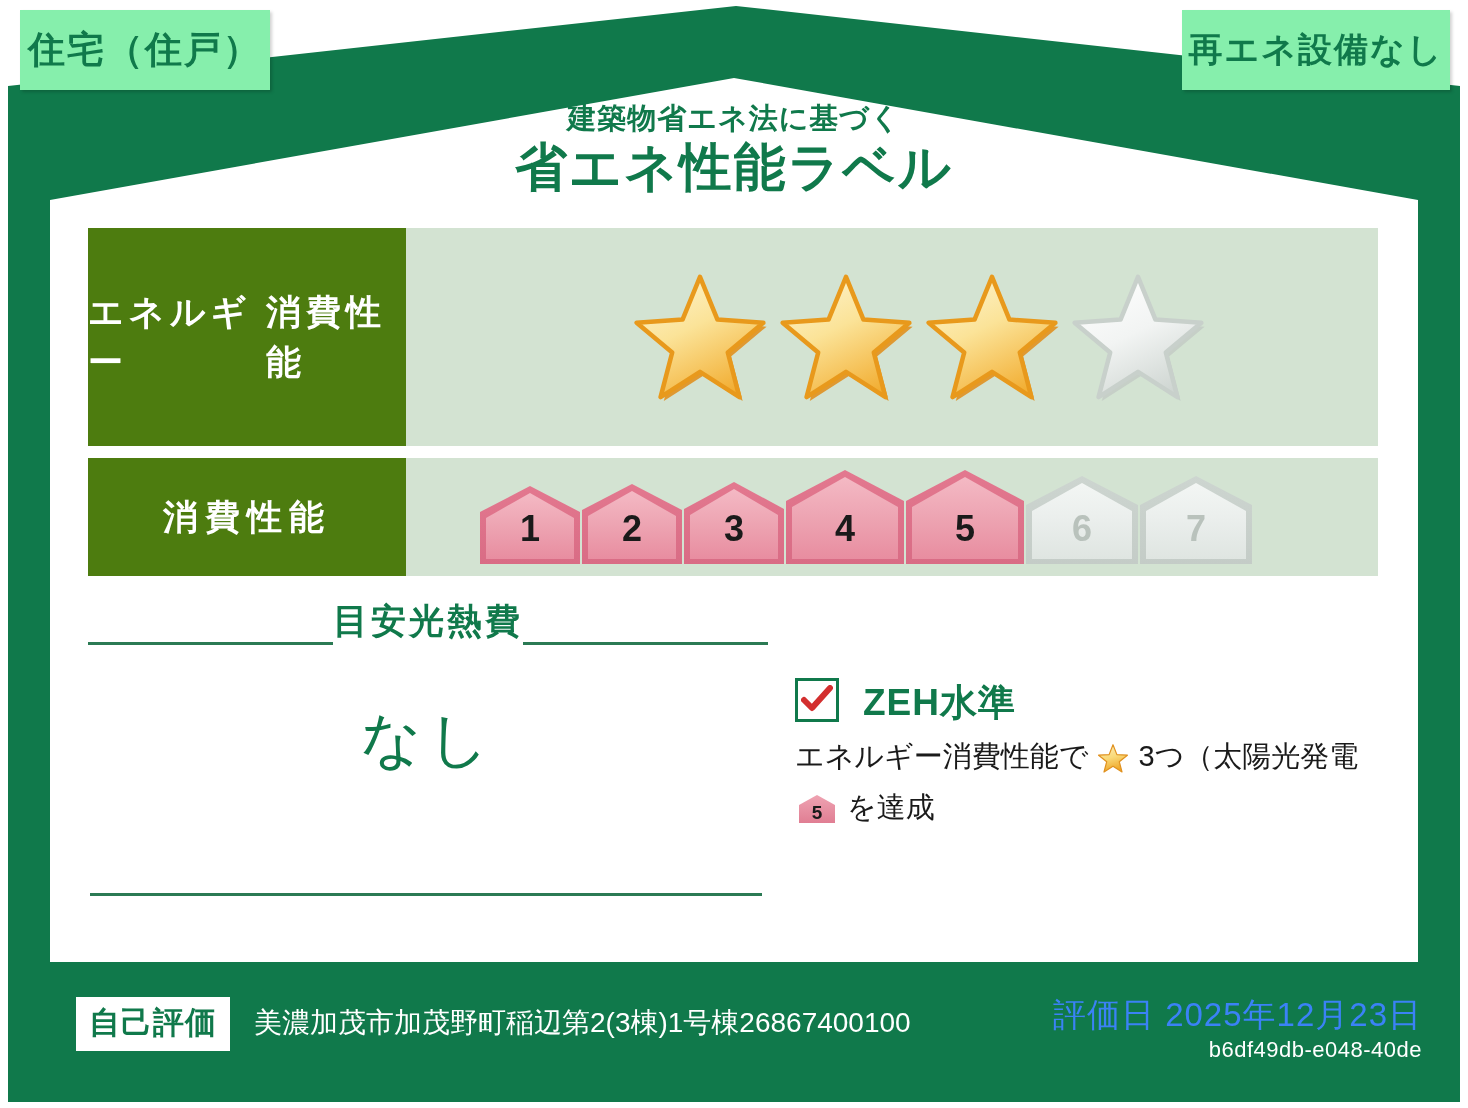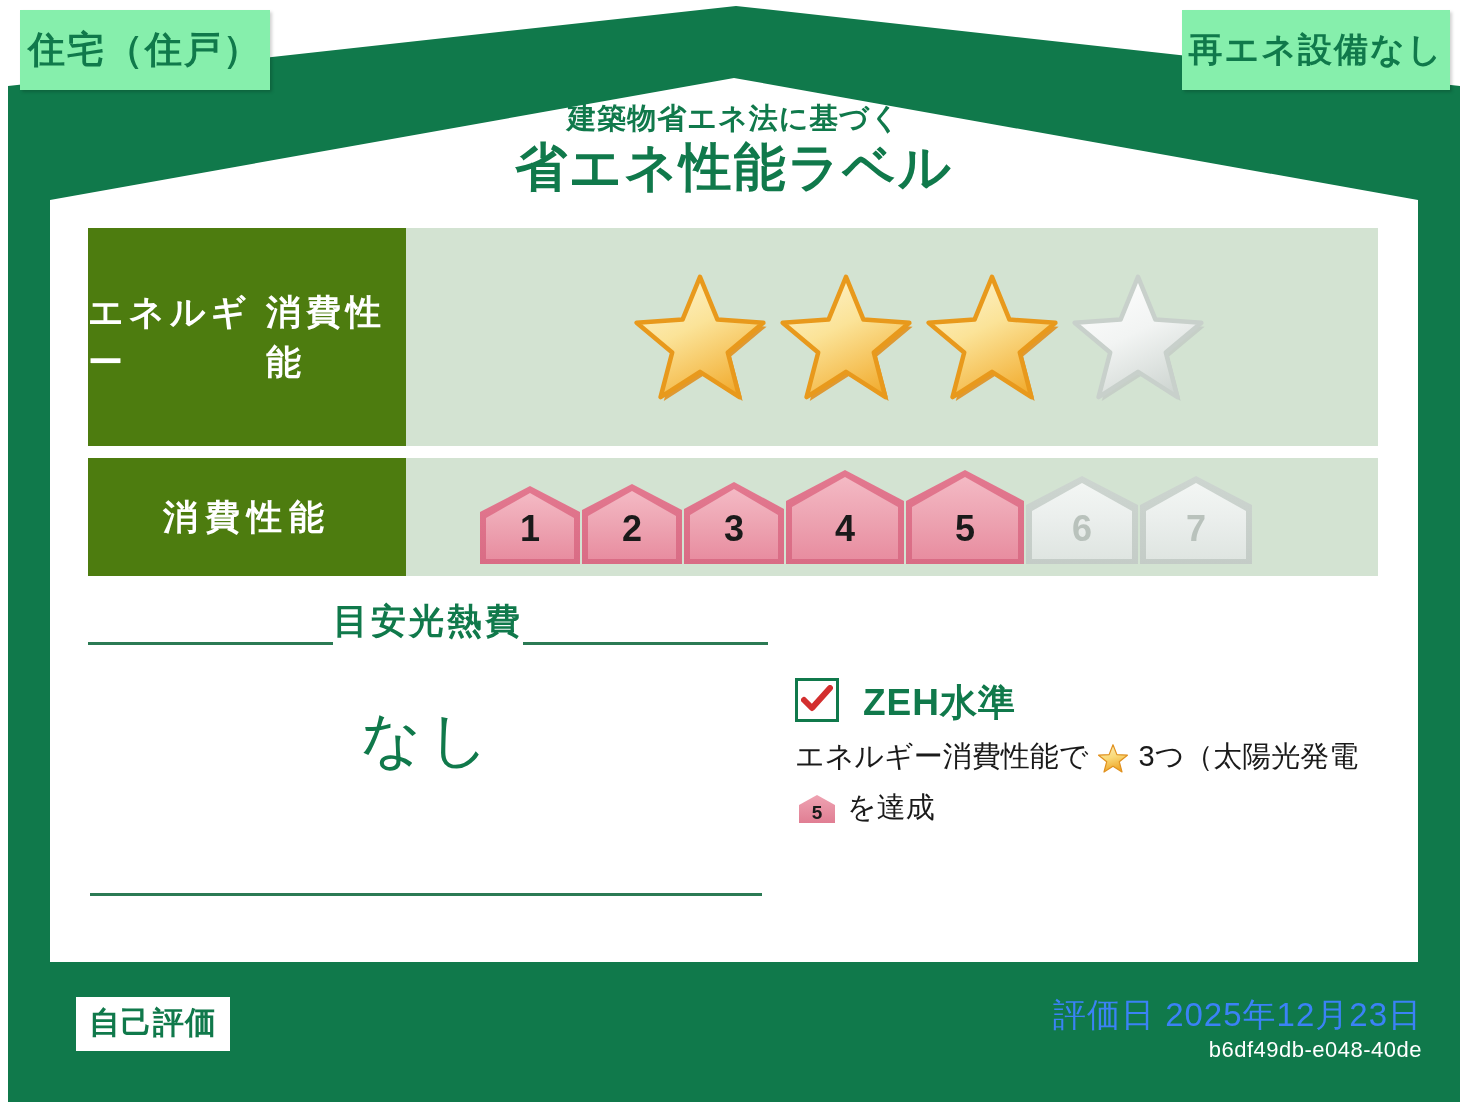--- a/index.html
+++ b/index.html
@@ -379,17 +379,18 @@
             <text x="40" y="50" text-anchor="middle" font-size="38" font-weight="bold" font-family="Liberation Sans, sans-serif" fill="#1a1a1a">5</text>
           </svg>
         </span>
         <span>を達成</span>
       </div>
     </div>
   </div>
 
   <div class="footer">
     <div class="self-eval-badge">自己評価</div>
+    <div id="footer-address">美濃加茂市加茂野町稲辺第2(3棟)1号棟26867400100</div>
     <div id="footer-date">評価日 2025年12月23日</div>
     <div id="footer-id">b6df49db-e048-40de</div>
   </div>
 
 </div>
 
 </body></html>

